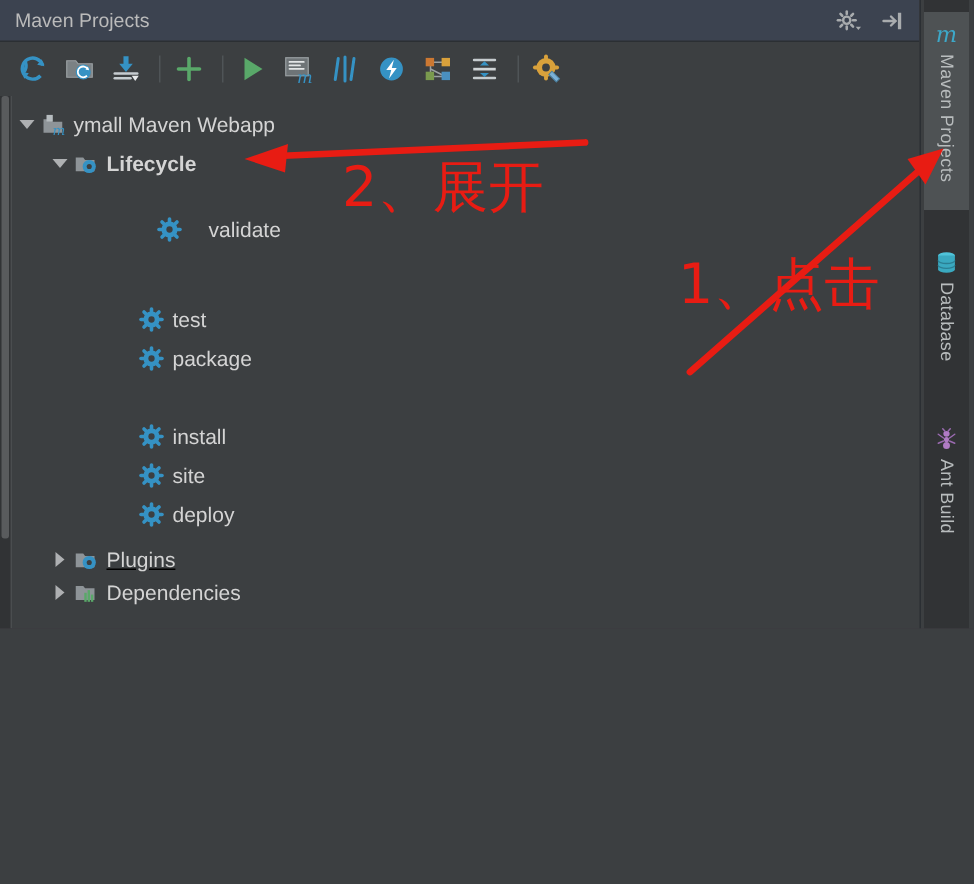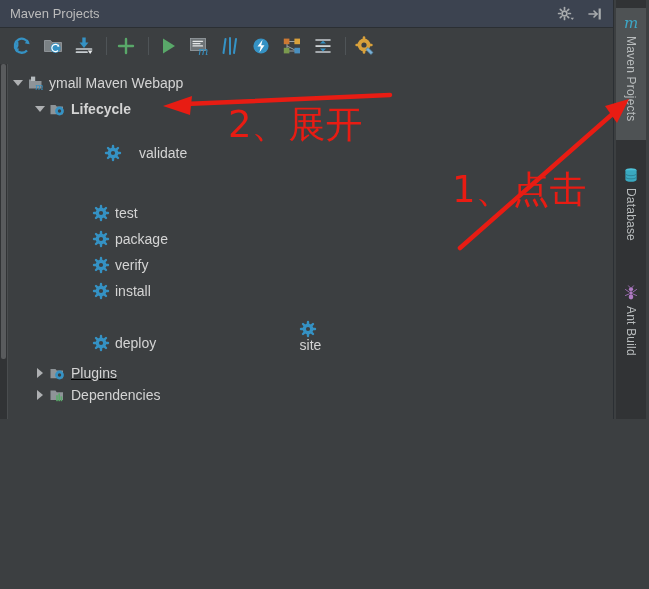--- a/index.html
+++ b/index.html
@@ -456,63 +456,43 @@
             <line x1="4" y1="4" x2="5.4" y2="5.4"></line>
               <line x1="12.6" y1="12.6" x2="14" y2="14"></line>
             <line x1="14" y1="4" x2="12.6" y2="5.4"></line>
               <line x1="5.4" y1="12.6" x2="4" y2="14"></line>
           </g>
         </svg>
       </div>
       <span class="tree-label">package</span>
     </div>
 
-    <div class="tree-row" style="top:188px;">
+
+    <div class="tree-row" style="top:214px;">
       <div class="twisty" style="margin-left:68px;"></div>
       <div class="node-icon">
         <svg width="18" height="18" viewBox="0 0 18 18">
           <circle cx="9" cy="9" r="5.4" fill="#3592c4"></circle>
           <circle cx="9" cy="9" r="2.1" fill="#3c3f41"></circle>
           <g stroke="#3592c4" stroke-width="2.4" stroke-linecap="round">
             <line x1="9" y1="2" x2="9" y2="4"></line>
               <line x1="9" y1="14" x2="9" y2="16"></line>
             <line x1="2" y1="9" x2="4" y2="9"></line>
               <line x1="14" y1="9" x2="16" y2="9"></line>
             <line x1="4" y1="4" x2="5.4" y2="5.4"></line>
               <line x1="12.6" y1="12.6" x2="14" y2="14"></line>
             <line x1="14" y1="4" x2="12.6" y2="5.4"></line>
               <line x1="5.4" y1="12.6" x2="4" y2="14"></line>
           </g>
         </svg>
       </div>
-      <span class="tree-label">verify</span>
-    </div>
-
-    <div class="tree-row" style="top:214px;">
-      <div class="twisty" style="margin-left:68px;"></div>
-      <div class="node-icon">
-        <svg width="18" height="18" viewBox="0 0 18 18">
-          <circle cx="9" cy="9" r="5.4" fill="#3592c4"></circle>
-          <circle cx="9" cy="9" r="2.1" fill="#3c3f41"></circle>
-          <g stroke="#3592c4" stroke-width="2.4" stroke-linecap="round">
-            <line x1="9" y1="2" x2="9" y2="4"></line>
-              <line x1="9" y1="14" x2="9" y2="16"></line>
-            <line x1="2" y1="9" x2="4" y2="9"></line>
-              <line x1="14" y1="9" x2="16" y2="9"></line>
-            <line x1="4" y1="4" x2="5.4" y2="5.4"></line>
-              <line x1="12.6" y1="12.6" x2="14" y2="14"></line>
-            <line x1="14" y1="4" x2="12.6" y2="5.4"></line>
-              <line x1="5.4" y1="12.6" x2="4" y2="14"></line>
-          </g>
-        </svg>
-      </div>
       <span class="tree-label">install</span>
     </div>
 
-    <div class="tree-row" style="top:240px;flex-direction:column;">
+    <div class="tree-row" style="top:240px;">
       <div class="twisty" style="margin-left:68px;"></div>
       <div class="node-icon">
         <svg width="18" height="18" viewBox="0 0 18 18">
           <circle cx="9" cy="9" r="5.4" fill="#3592c4"></circle>
           <circle cx="9" cy="9" r="2.1" fill="#3c3f41"></circle>
           <g stroke="#3592c4" stroke-width="2.4" stroke-linecap="round">
             <line x1="9" y1="2" x2="9" y2="4"></line>
               <line x1="9" y1="14" x2="9" y2="16"></line>
             <line x1="2" y1="9" x2="4" y2="9"></line>
               <line x1="14" y1="9" x2="16" y2="9"></line>

